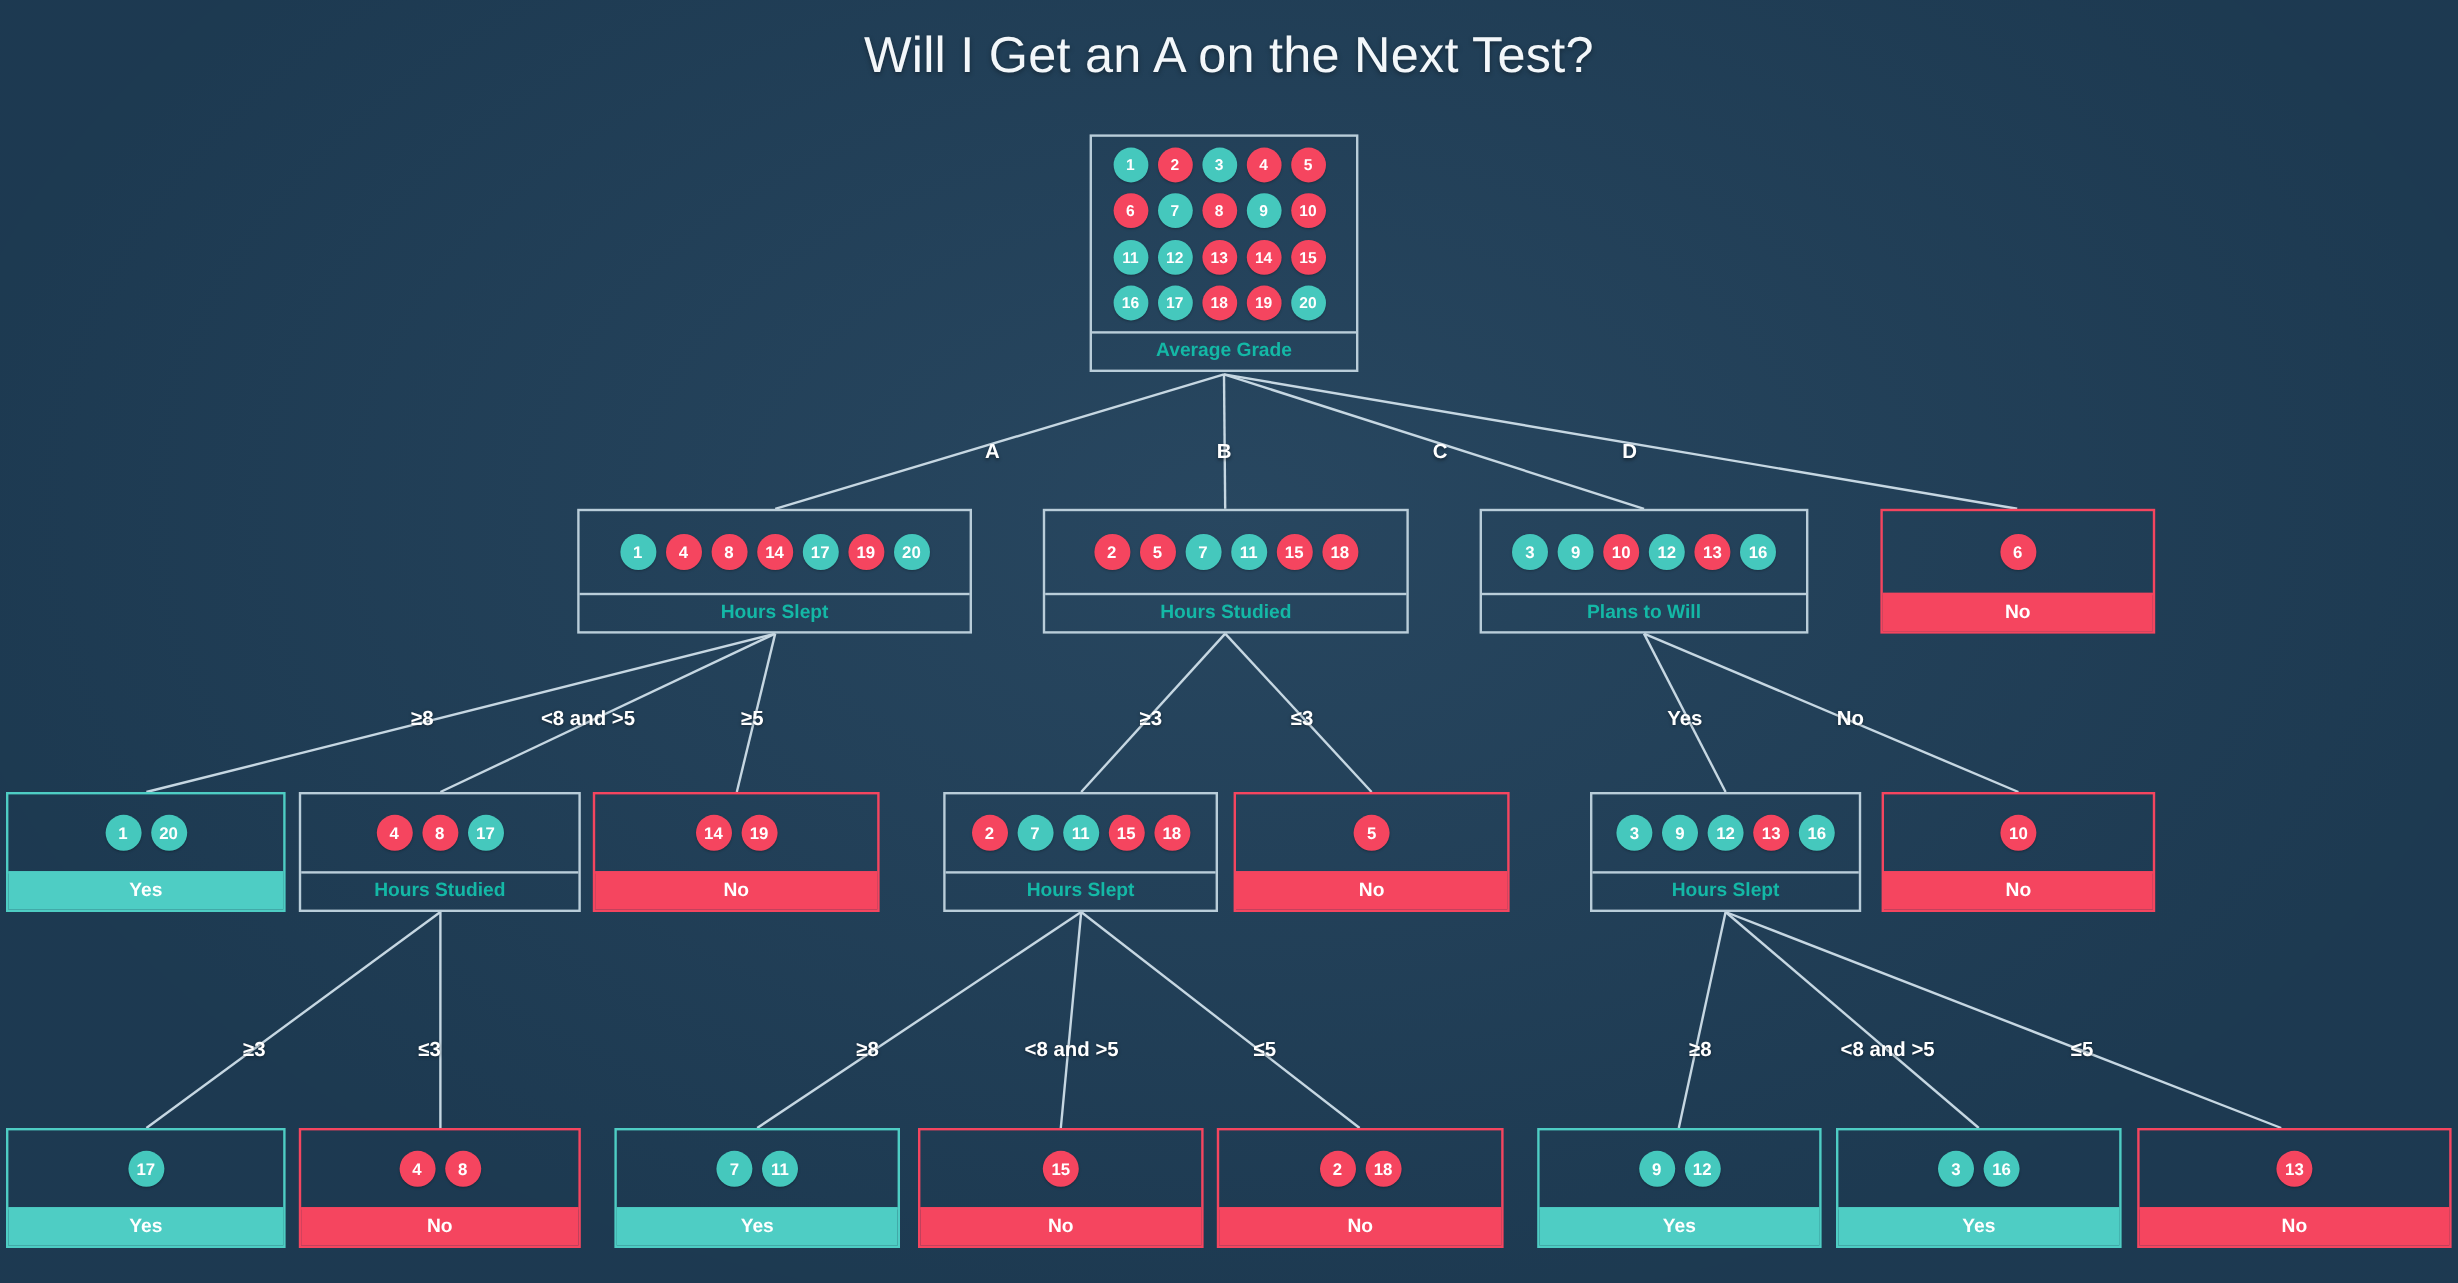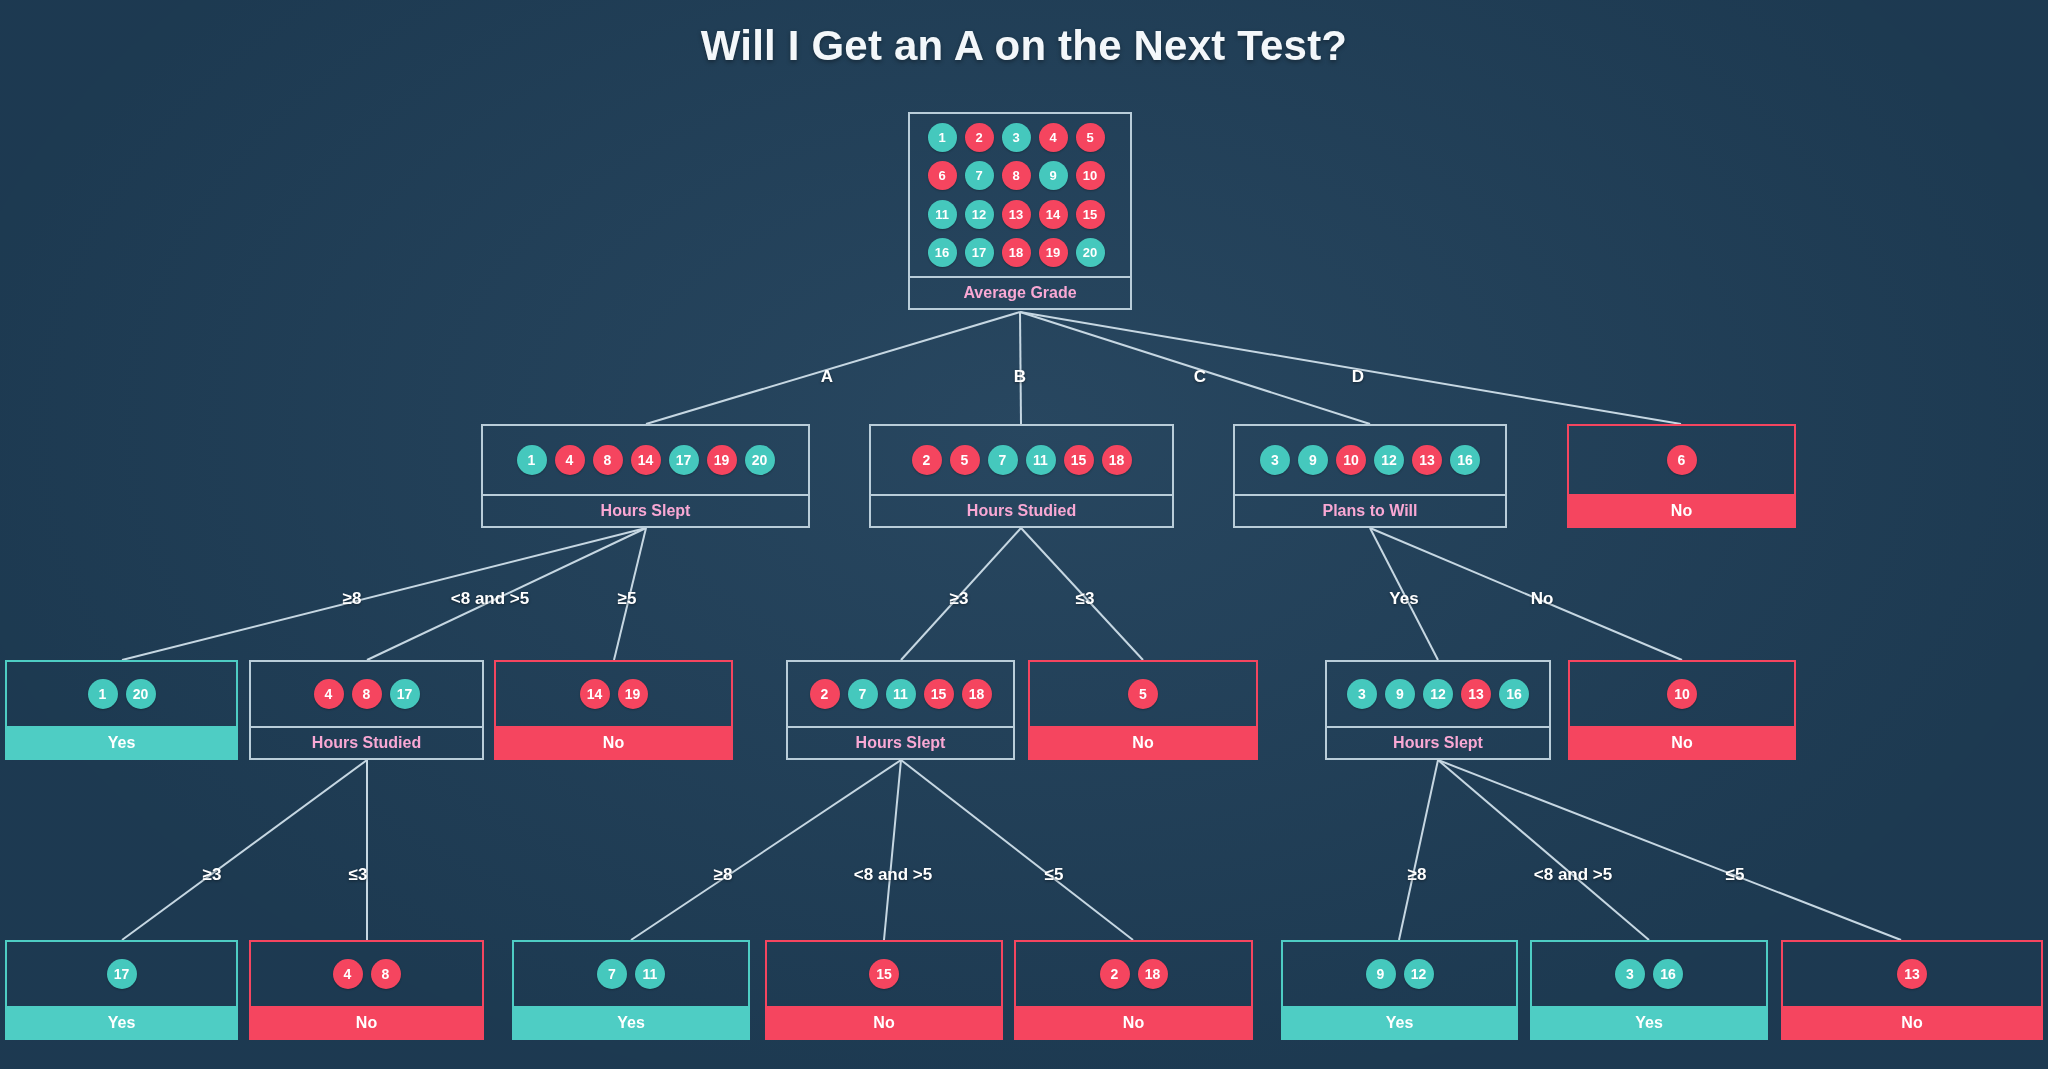--- a/index.html
+++ b/index.html
@@ -42,21 +42,21 @@
   #labels-layer, #title-layer { pointer-events: none; }
 
   .page-title {
     position: absolute;
     left: 0;
     top: 22px;
     width: 2048px;
     text-align: center;
     color: #f3f7fa;
     font-size: 42px;
-    font-weight: bold;
+    font-weight: normal;
     letter-spacing: 0.2px;
     text-shadow: 0 2px 4px rgba(0,0,0,0.35);
   }
 
   .node {
     position: absolute;
     box-sizing: border-box;
     border: 2px solid #b9cdd9;
     background: transparent;
     display: flex;
@@ -98,21 +98,21 @@
   }
   .ball.teal { background: #45c8bd; }
   .ball.red  { background: #f5455f; }
   .node.root .ball { width: 29px; height: 29px; font-size: 13px; }
 
   .node-footer {
     flex: 0 0 auto;
     height: 30px;
     line-height: 30px;
     text-align: center;
-    color: #f9a8d4;
+    color: #14b8a6;
     font-size: 16px;
     font-weight: bold;
     border-top: 2px solid #b9cdd9;
     white-space: nowrap;
     overflow: hidden;
   }
   .node.leaf-yes .node-footer {
     background: #4ecdc4;
     border-top-color: #4ecdc4;
     color: #ffffff;

